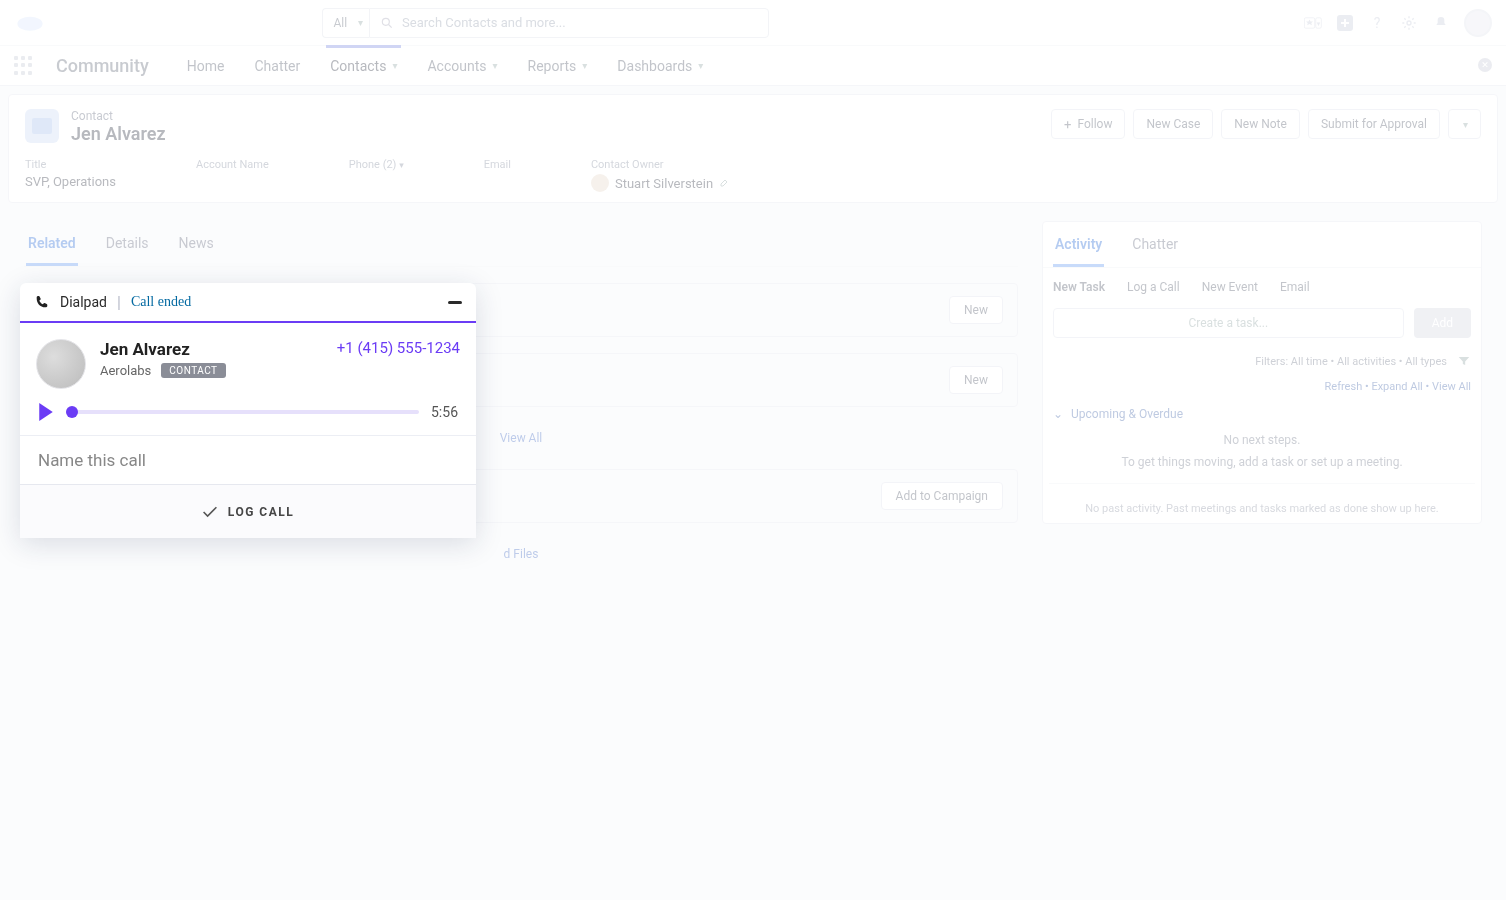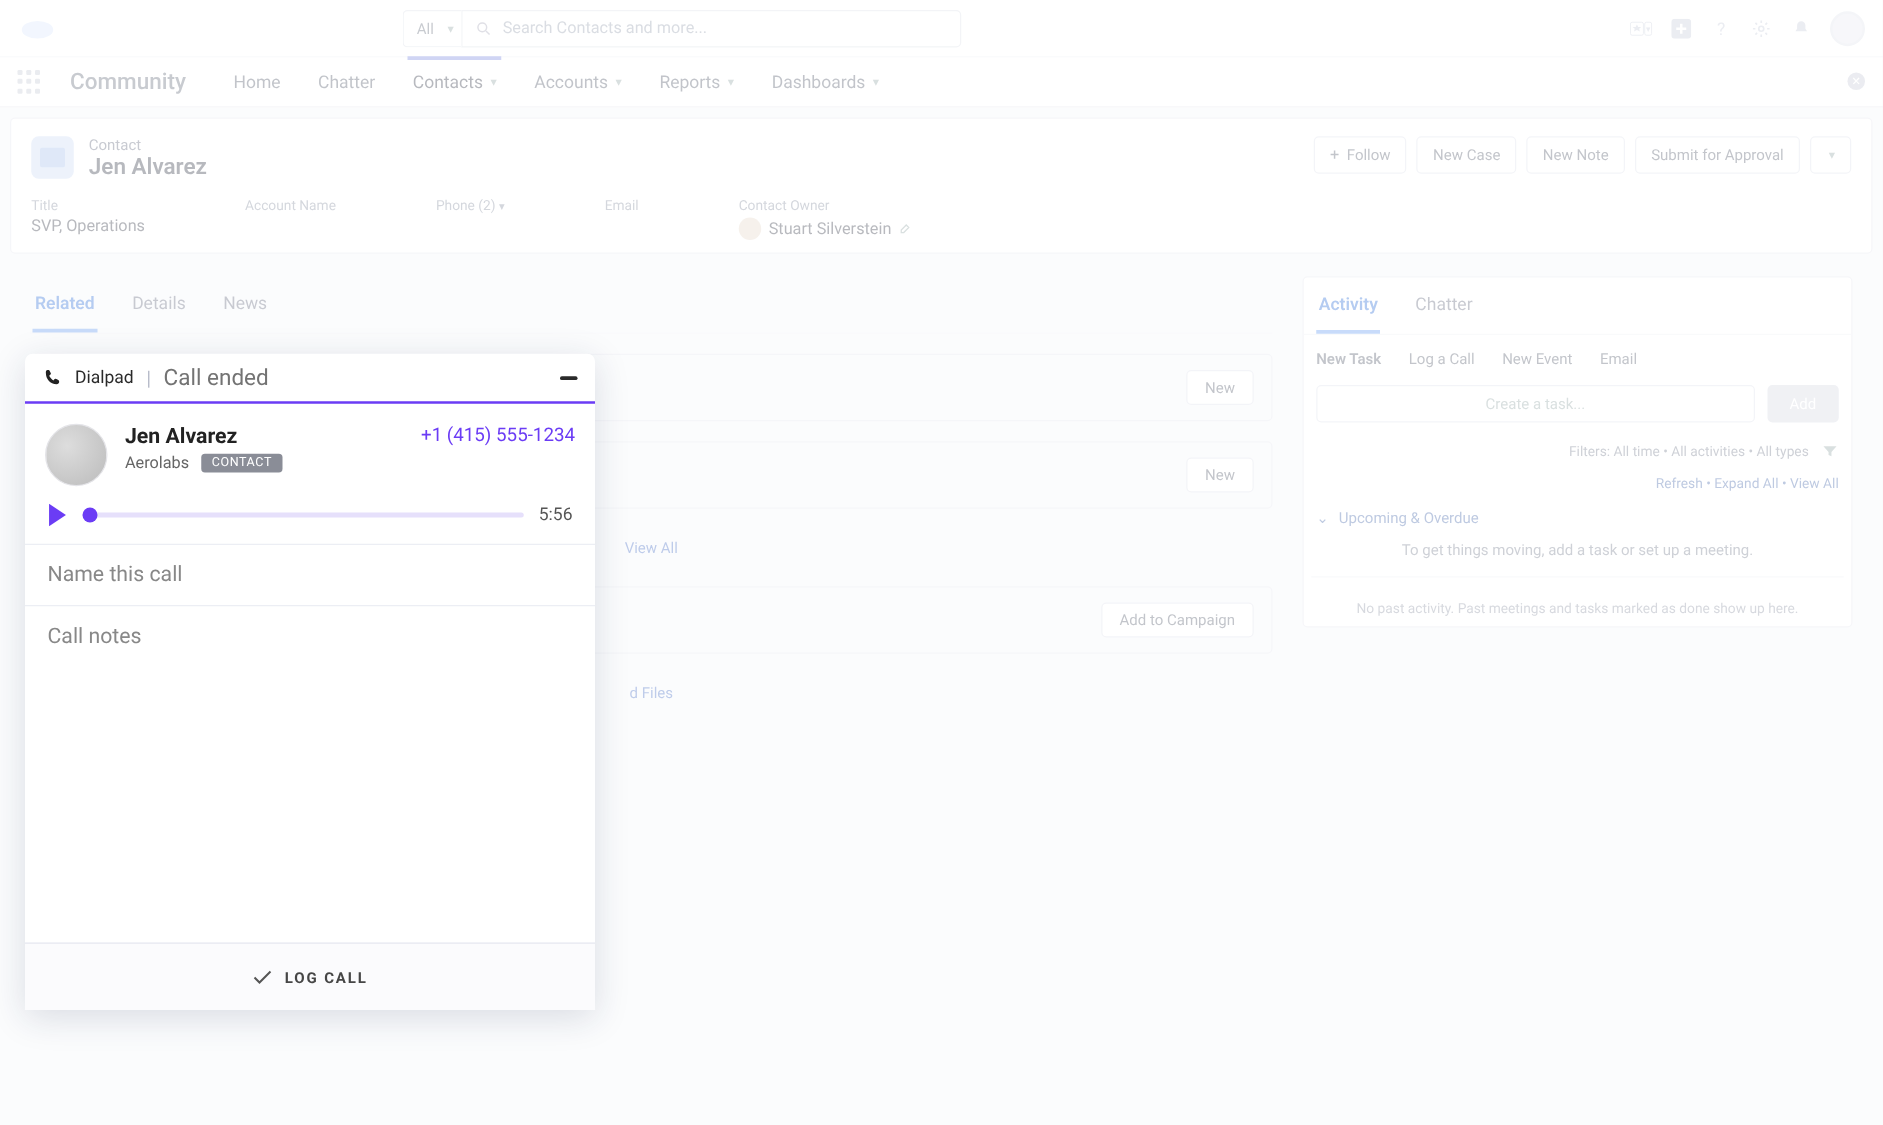--- a/index.html
+++ b/index.html
@@ -61,21 +61,21 @@
   .filter-line .links { text-align:right; font-size:11px; color:#4f6fae; }
   .accordion { display:flex; align-items:center; gap:8px; padding:8px 10px; font-size:12px; color:#4f6fae; }
   .msg { text-align:center; font-size:12px; color:#7b8292; padding:4px 0; }
   .past { text-align:center; font-size:11px; color:#9399a8; padding:18px 0 8px; border-top:1px solid #eef0f5; margin:10px 6px 0; }
 
   
   .dialpad { position:absolute; left:20px; top:283px; width:456px; background:#fff; border-radius:6px 6px 0 0; box-shadow:0 6px 28px rgba(30,40,80,0.15); z-index:20; display:flex; flex-direction:column; }
   .dp-head { height:40px; display:flex; align-items:center; padding:0 14px; gap:10px; border-bottom:2px solid #6b3cf5; }
   .dp-head .title { font-size:14px; color:#2a2a2a; }
   .dp-head .sep { color:#b8bcca; }
-  .dp-head .status { font-size:18px; color:#737373; }
+  .dp-head .status { font-size:14px; color:#0369a1;font-family:Liberation Serif, serif; }
   .dp-head .min { margin-left:auto; width:14px; height:3px; background:#2a2a2a; border-radius:2px; }
   .dp-contact { display:flex; padding:16px 16px 10px; gap:14px; align-items:flex-start; }
   .dp-avatar { width:50px; height:50px; border-radius:50%; background:radial-gradient(circle at 35% 35%, #ddd, #bbb); border:1px solid #e4e4e8; }
   .dp-name-block { display:flex; flex-direction:column; gap:4px; }
   .dp-name { font-size:17px; font-weight:700; color:#222; }
   .dp-company-row { display:flex; gap:10px; }
   .dp-company { font-size:13px; color:#666; }
   .dp-badge { background:#8a8d97; color:#fff; font-size:10px; letter-spacing:.5px; padding:2px 8px; border-radius:3px; }
   .dp-phone { margin-left:auto; font-size:15px; color:#6b3cf5; white-space:nowrap; }
   .dp-player { display:flex; align-items:center; gap:12px; padding:4px 18px 14px; }
@@ -291,20 +291,21 @@
               <path d="M3 5h18l-7 8v6l-4-2v-4z" fill="#9aa"></path>
             </svg>
         </div>
         <div class="filter-line">
             <span class="links"><span>Refresh</span> • <span>Expand All</span> • <span>View All</span></span>
           </div>
         <div class="accordion">
             <span>⌄</span>
             <span>Upcoming &amp; Overdue</span>
           </div>
+        <div class="msg">No next steps.</div>
         <div class="msg">To get things moving, add a task or set up a meeting.</div>
         <div class="past">No past activity. Past meetings and tasks marked as done show up here.</div>
       </div>
     </div>
   </div>
 </div>
 
 <div class="wash"></div>
 
 <div class="dialpad">
@@ -334,21 +335,20 @@
     <span class="play-btn">
         <svg width="16" height="18" viewBox="0 0 14 16">
           <path d="M1 0l12 8L1 16z" fill="#6b3cf5"></path>
         </svg>
       </span>
     <div class="track"></div>
     <span class="time">5:56</span>
   </div>
 
   <div class="dp-input"><span>Name this call</span></div>
-  <div class="dp-notes"><span>Call notes</span></div>
 
   <div class="dp-actions">
     <div class="dp-action">
       <svg width="16" height="14" viewBox="0 0 20 16">
           <path d="M2 8l5 5L18 2" fill="none" stroke="#555" stroke-width="2"></path>
         </svg>
       <span>LOG CALL</span>
     </div>
   </div>
 </div>

